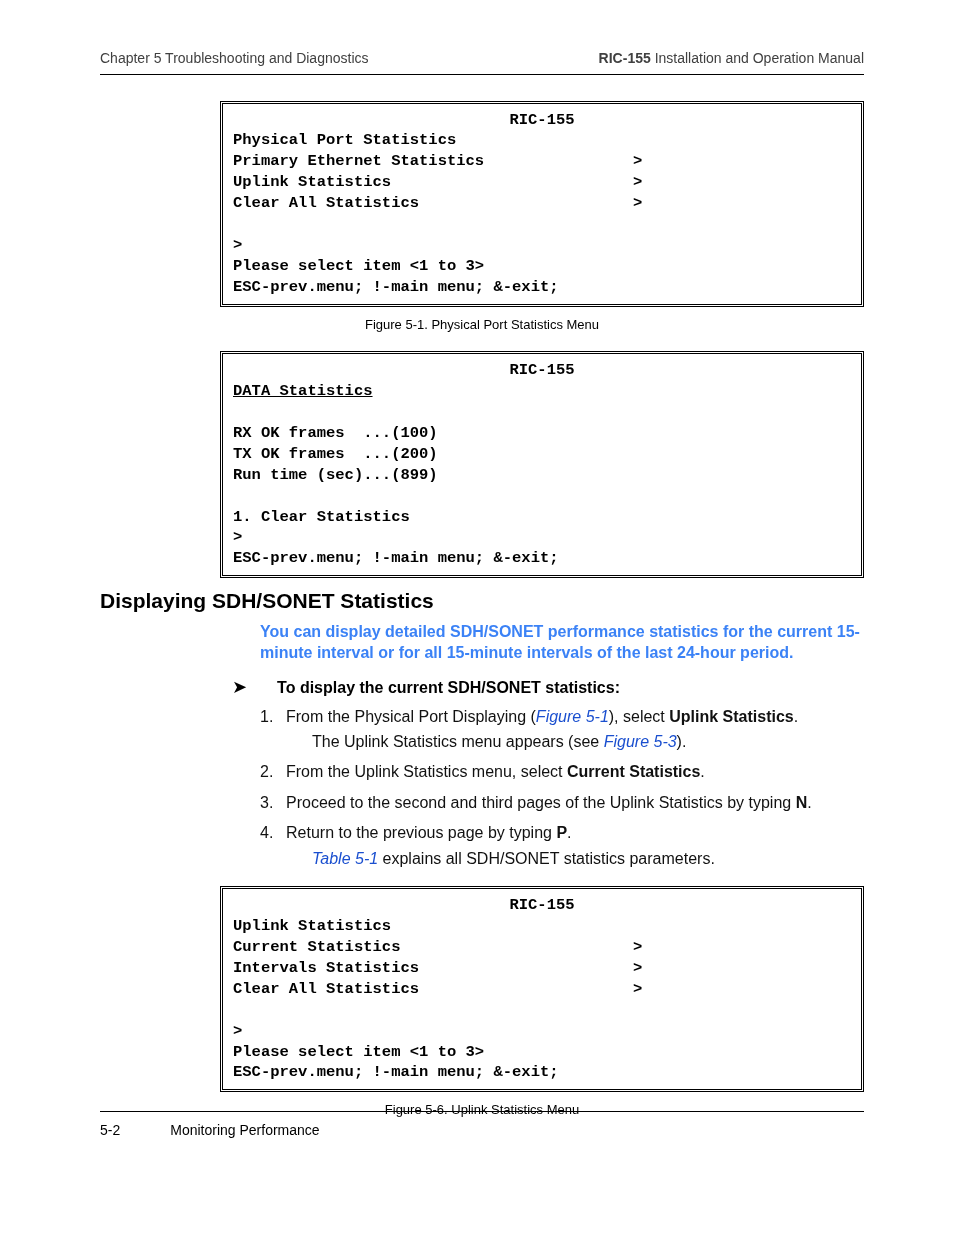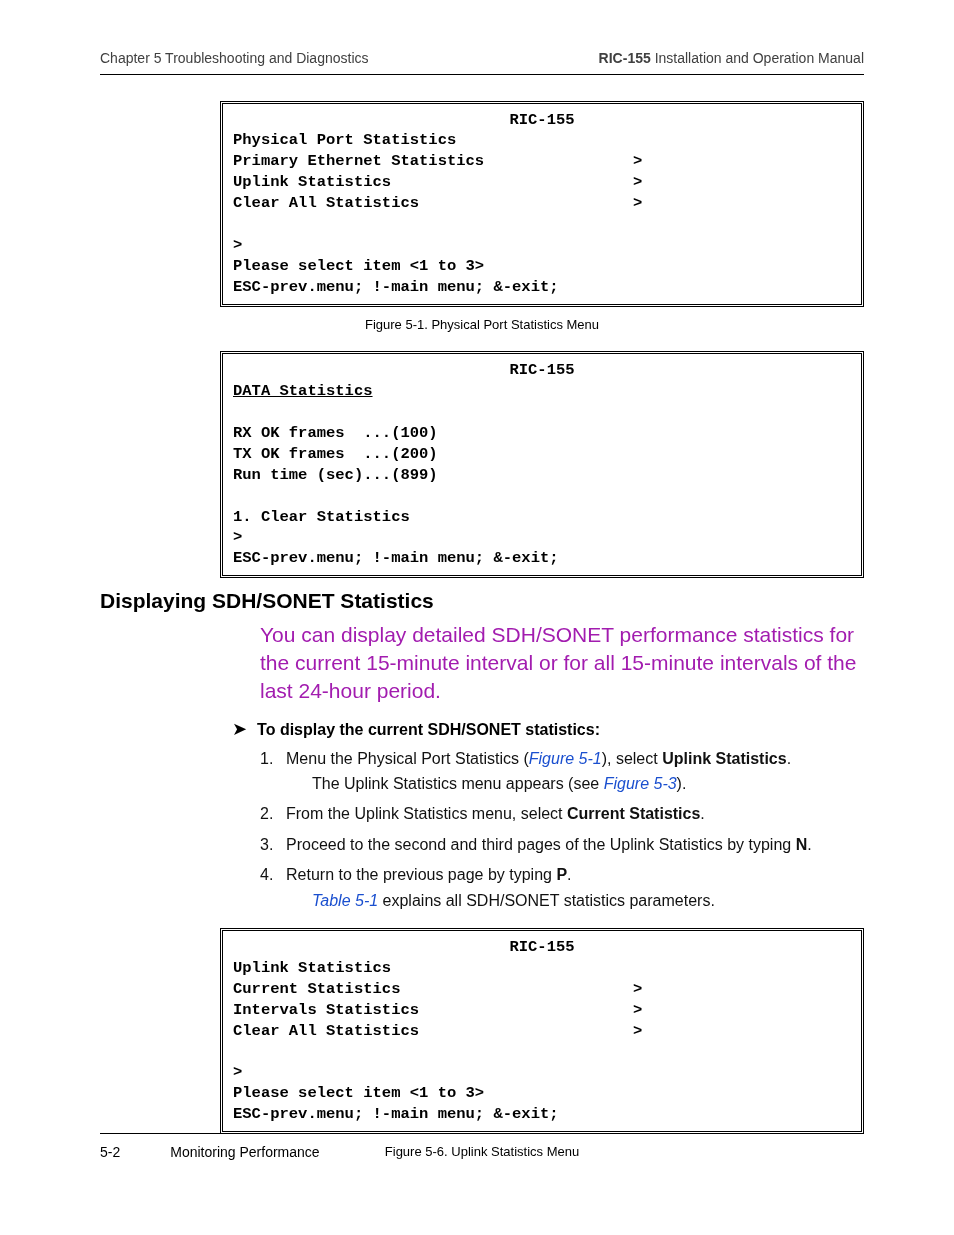--- a/index.html
+++ b/index.html
@@ -54,37 +54,38 @@
   }
   h2.section {
     font-family: "Segoe UI", "Helvetica Neue", Arial, sans-serif;
     font-weight: 700;
     font-size: 21px;
     margin: 10px 0 6px 0;
   }
   .bodytext {
     margin: 0 0 14px 160px;
     font-family: "Segoe UI", "Helvetica Neue", Arial, sans-serif;
-    font-size: 21px;
+    font-size: 16px;
     line-height: 1.35;
-    color: #a21caf;
+    color: #3b82f6;
+    font-weight: bold;
   }
   .lead-line {
     display: flex;
     align-items: baseline;
     margin: 12px 0 8px 132px;
     font-family: "Segoe UI", "Helvetica Neue", Arial, sans-serif;
     font-size: 16px;
   }
   .lead-arrow {
     font-size: 18px;
     margin-right: 10px;
     line-height: 1;
   }
-  .lead-text { font-weight: 700; }
+  .lead-text { font-weight: 700; margin-left: 20px; }
   ol.steps {
     margin: 0 0 16px 160px;
     padding: 0;
     list-style: none;
     font-family: "Segoe UI", "Helvetica Neue", Arial, sans-serif;
     font-size: 16px;
     color: #111;
   }
   ol.steps > li {
     margin: 0 0 8px 0;
@@ -98,21 +99,21 @@
     top: 0;
   }
   .sub {
     margin: 3px 0 0 26px;
     display: block;
   }
   .link { color: #1a4fcf; font-style: italic; text-align: center; }
   .bold { font-weight: 700; }
   .footer {
     position: absolute;
-    bottom: 57px;
+    bottom: 37px;
     left: 100px;
     right: 90px;
     font-family: "Segoe UI", "Helvetica Neue", Arial, sans-serif;
     font-size: 14px;
   }
   .footer-rule {
     border: none;
     border-top: 1px solid #000;
     margin: 0 0 10px 0;
   }
@@ -160,21 +161,21 @@
   <p class="bodytext">You can display detailed SDH/SONET performance statistics for the current 15-minute interval or for all 15-minute intervals of the last 24-hour period.</p>
 
   <div class="lead-line">
     <span class="lead-arrow">➤</span>
     <span class="lead-text">To display the current SDH/SONET statistics:</span>
   </div>
 
   <ol class="steps">
     <li>
       <span class="num">1.</span>
-      <span>Menu the Physical Port Statistics (</span><span class="link">Figure 5-1</span><span>), select </span><span class="bold">Uplink Statistics</span><span>.</span>
+      <span>From the Physical Port Displaying (</span><span class="link">Figure 5-1</span><span>), select </span><span class="bold">Uplink Statistics</span><span>.</span>
       <span class="sub">
         <span>The Uplink Statistics menu appears (see </span><span class="link">Figure 5-3</span><span>).</span>
       </span>
     </li>
     <li>
       <span class="num">2.</span>
       <span>From the Uplink Statistics menu, select </span><span class="bold">Current Statistics</span><span>.</span>
     </li>
     <li>
       <span class="num">3.</span>

